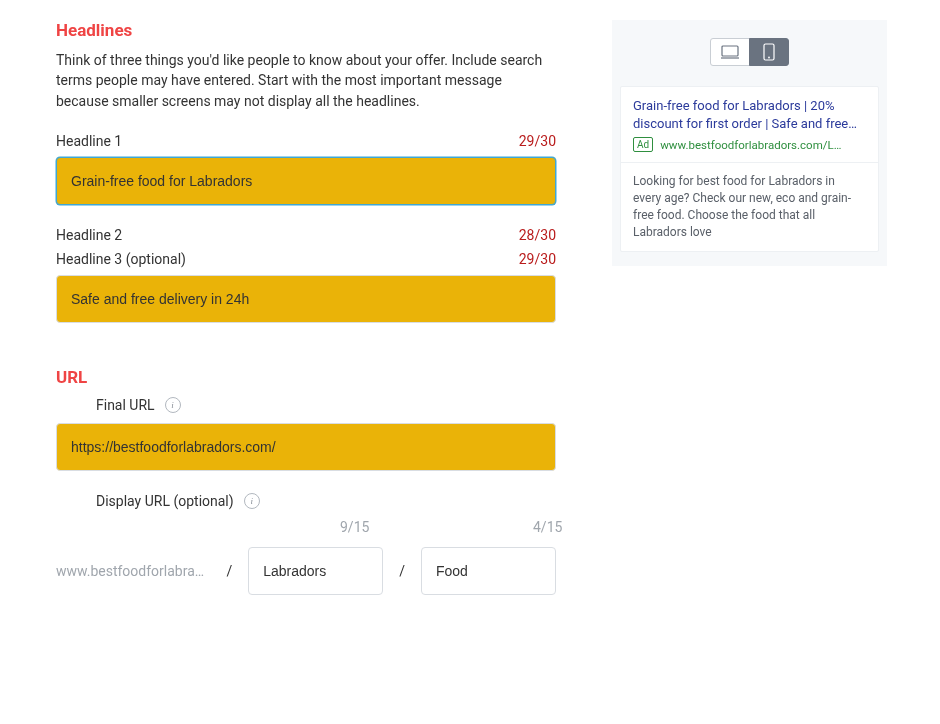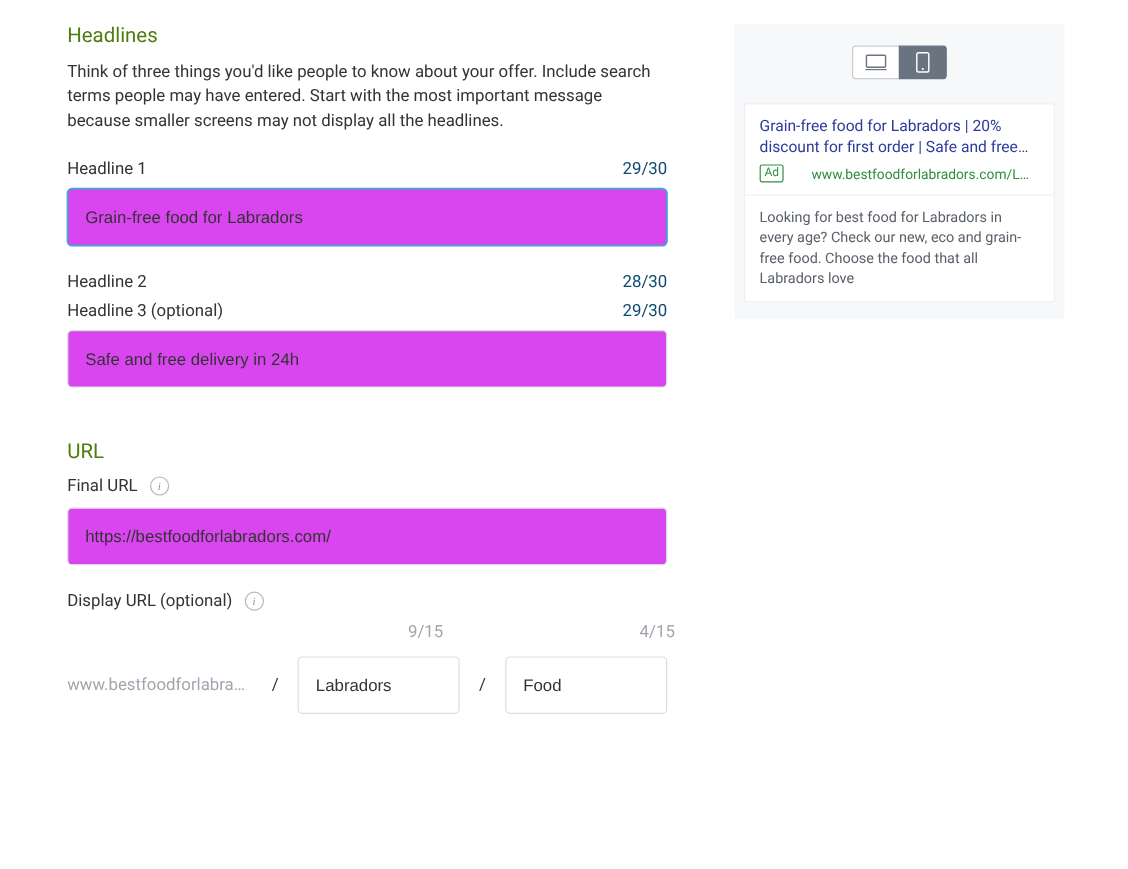--- a/index.html
+++ b/index.html
@@ -23,22 +23,22 @@
       flex-shrink: 0;
     }
     .preview-col {
       width: 275px;
       flex-shrink: 0;
       background: #f6f8fa;
       padding: 18px 8px 14px 8px;
     }
     .section-title {
       font-size: 17px;
-      font-weight: 400;
-      color: #4d7c0f;
+      font-weight: 700;
+      color: #ef4444;
       margin-bottom: 10px;
       margin-top: 0;
     }
     .section-title.mt {
       margin-top: 28px;
     }
     .section-desc {
       font-size: 14px;
       color: #333;
       line-height: 1.45;
@@ -51,44 +51,45 @@
       margin-top: 6px;
       margin-bottom: 8px;
       gap: 12px;
     }
     .field-label {
       font-size: 14px;
       color: #333;
     }
     .char-counter {
       font-size: 14px;
-      color: #0c4a6e;
+      color: #b91c1c;
     }
     .text-input {
       width: 100%;
       height: 48px;
       border: 1px solid #d9dde2;
       border-radius: 4px;
       padding: 0 14px;
       font-size: 14px;
       color: #333;
       outline: none;
-      background: #d946ef;
+      background: #eab308;
       margin-bottom: 16px;
     }
     .text-input.active {
       border: 1px solid #3fa7d6;
       box-shadow: 0 0 0 0.5px #3fa7d6;
     }
     .label-with-icon {
       display: flex;
       align-items: center;
       gap: 10px;
       margin-top: 6px;
       margin-bottom: 10px;
+      margin-left: 40px;
     }
     .info-icon {
       width: 16px;
       height: 16px;
       border: 1px solid #b2b8bf;
       border-radius: 50%;
       display: flex;
       align-items: center;
       justify-content: center;
       font-size: 9px;
@@ -178,21 +179,21 @@
       font-size: 13px;
       line-height: 1.4;
       display: -webkit-box;
       -webkit-line-clamp: 2;
       -webkit-box-orient: vertical;
       overflow: hidden;
     }
     .ad-url-row {
       display: flex;
       align-items: center;
-      gap: 23px;
+      gap: 7px;
       margin-top: 4px;
     }
     .ad-badge {
       border: 1px solid #2f8f3f;
       color: #2f8f3f;
       font-size: 10px;
       padding: 0 3px;
       border-radius: 2px;
       line-height: 1.3;
     }

